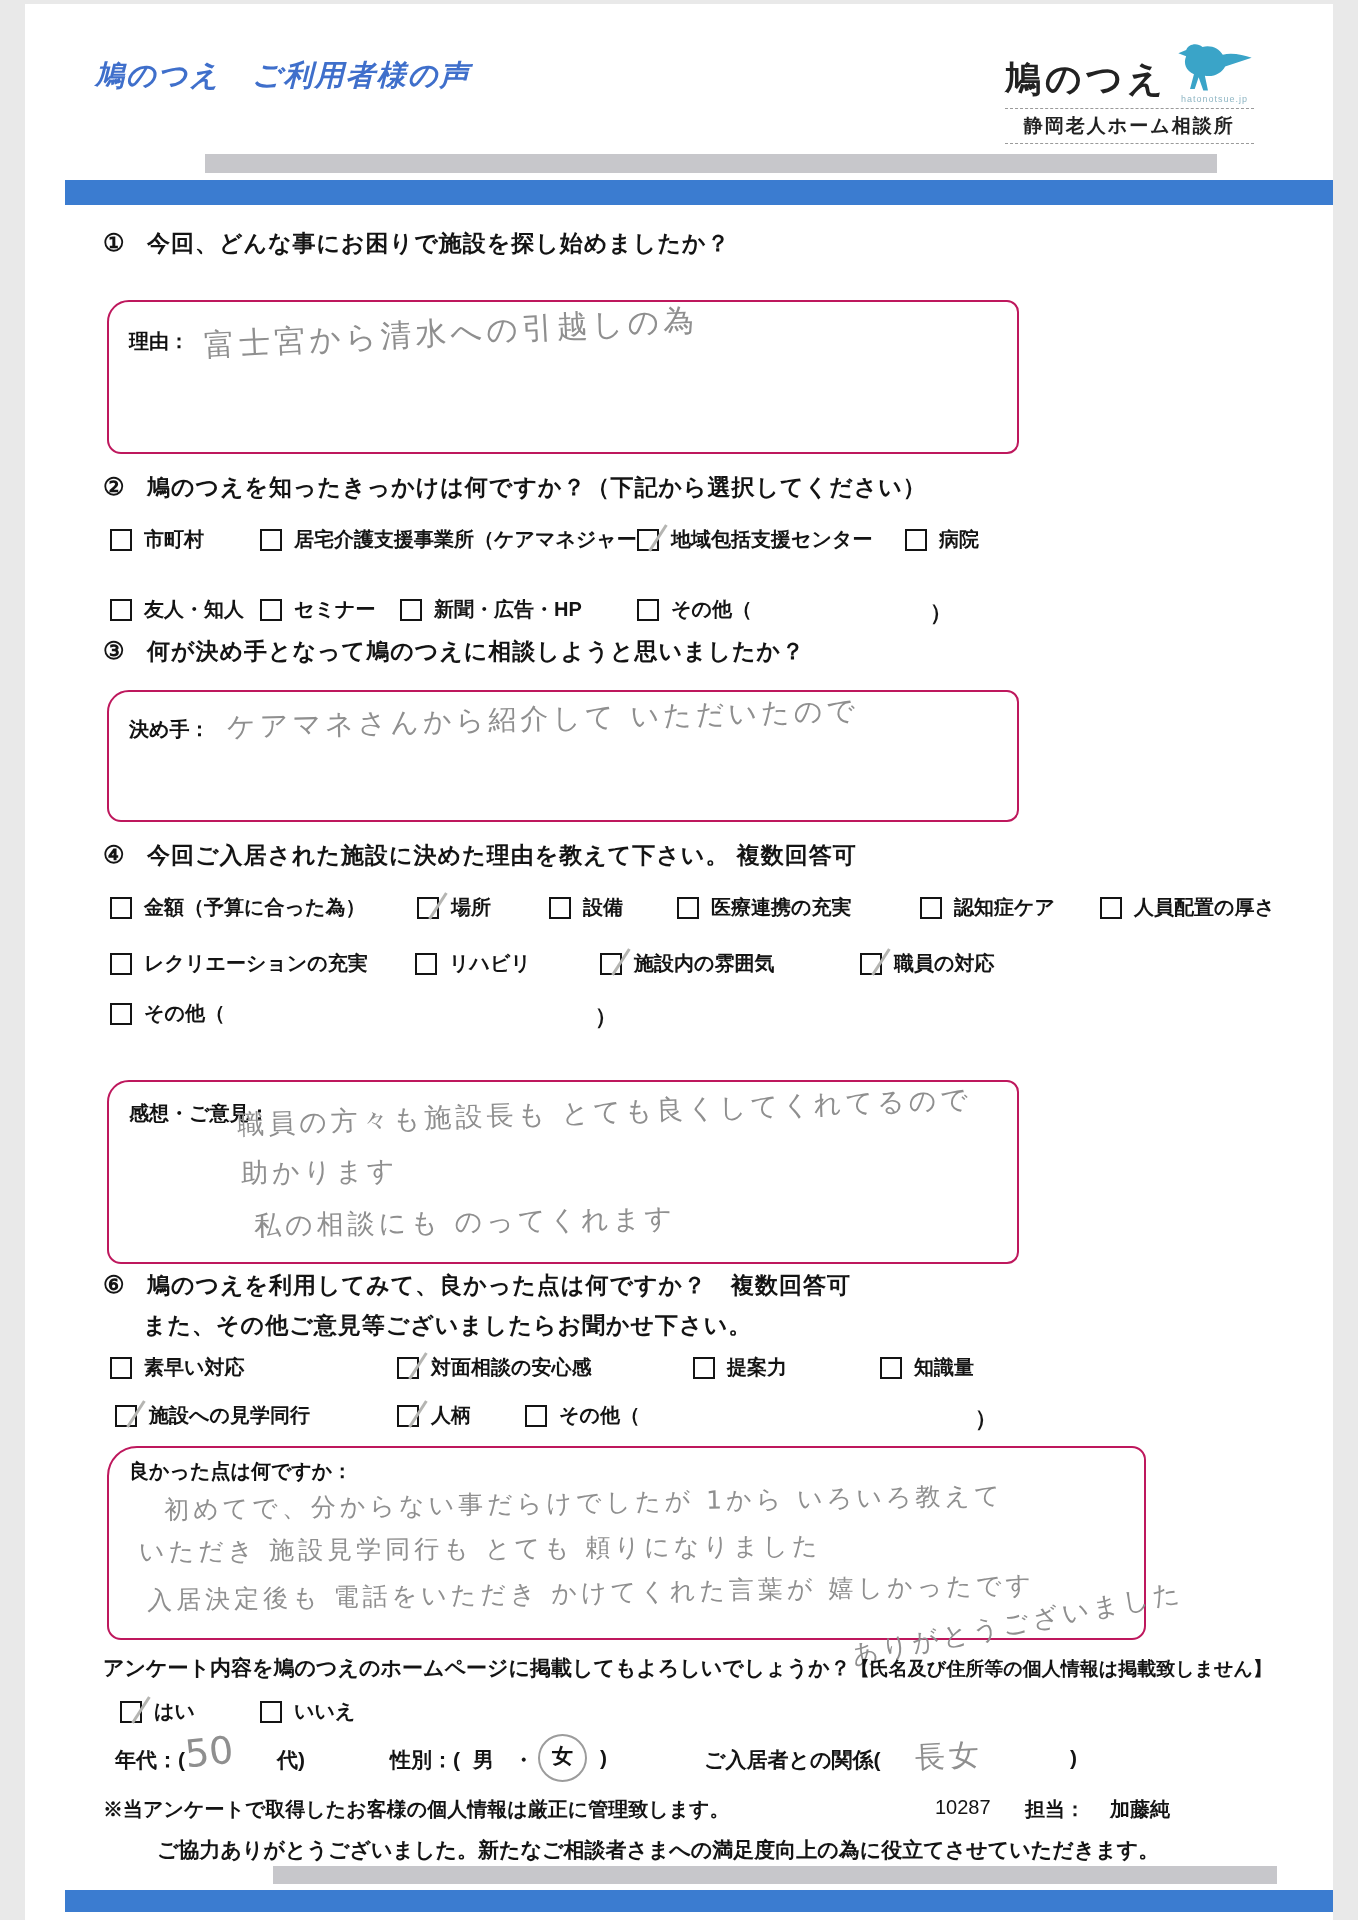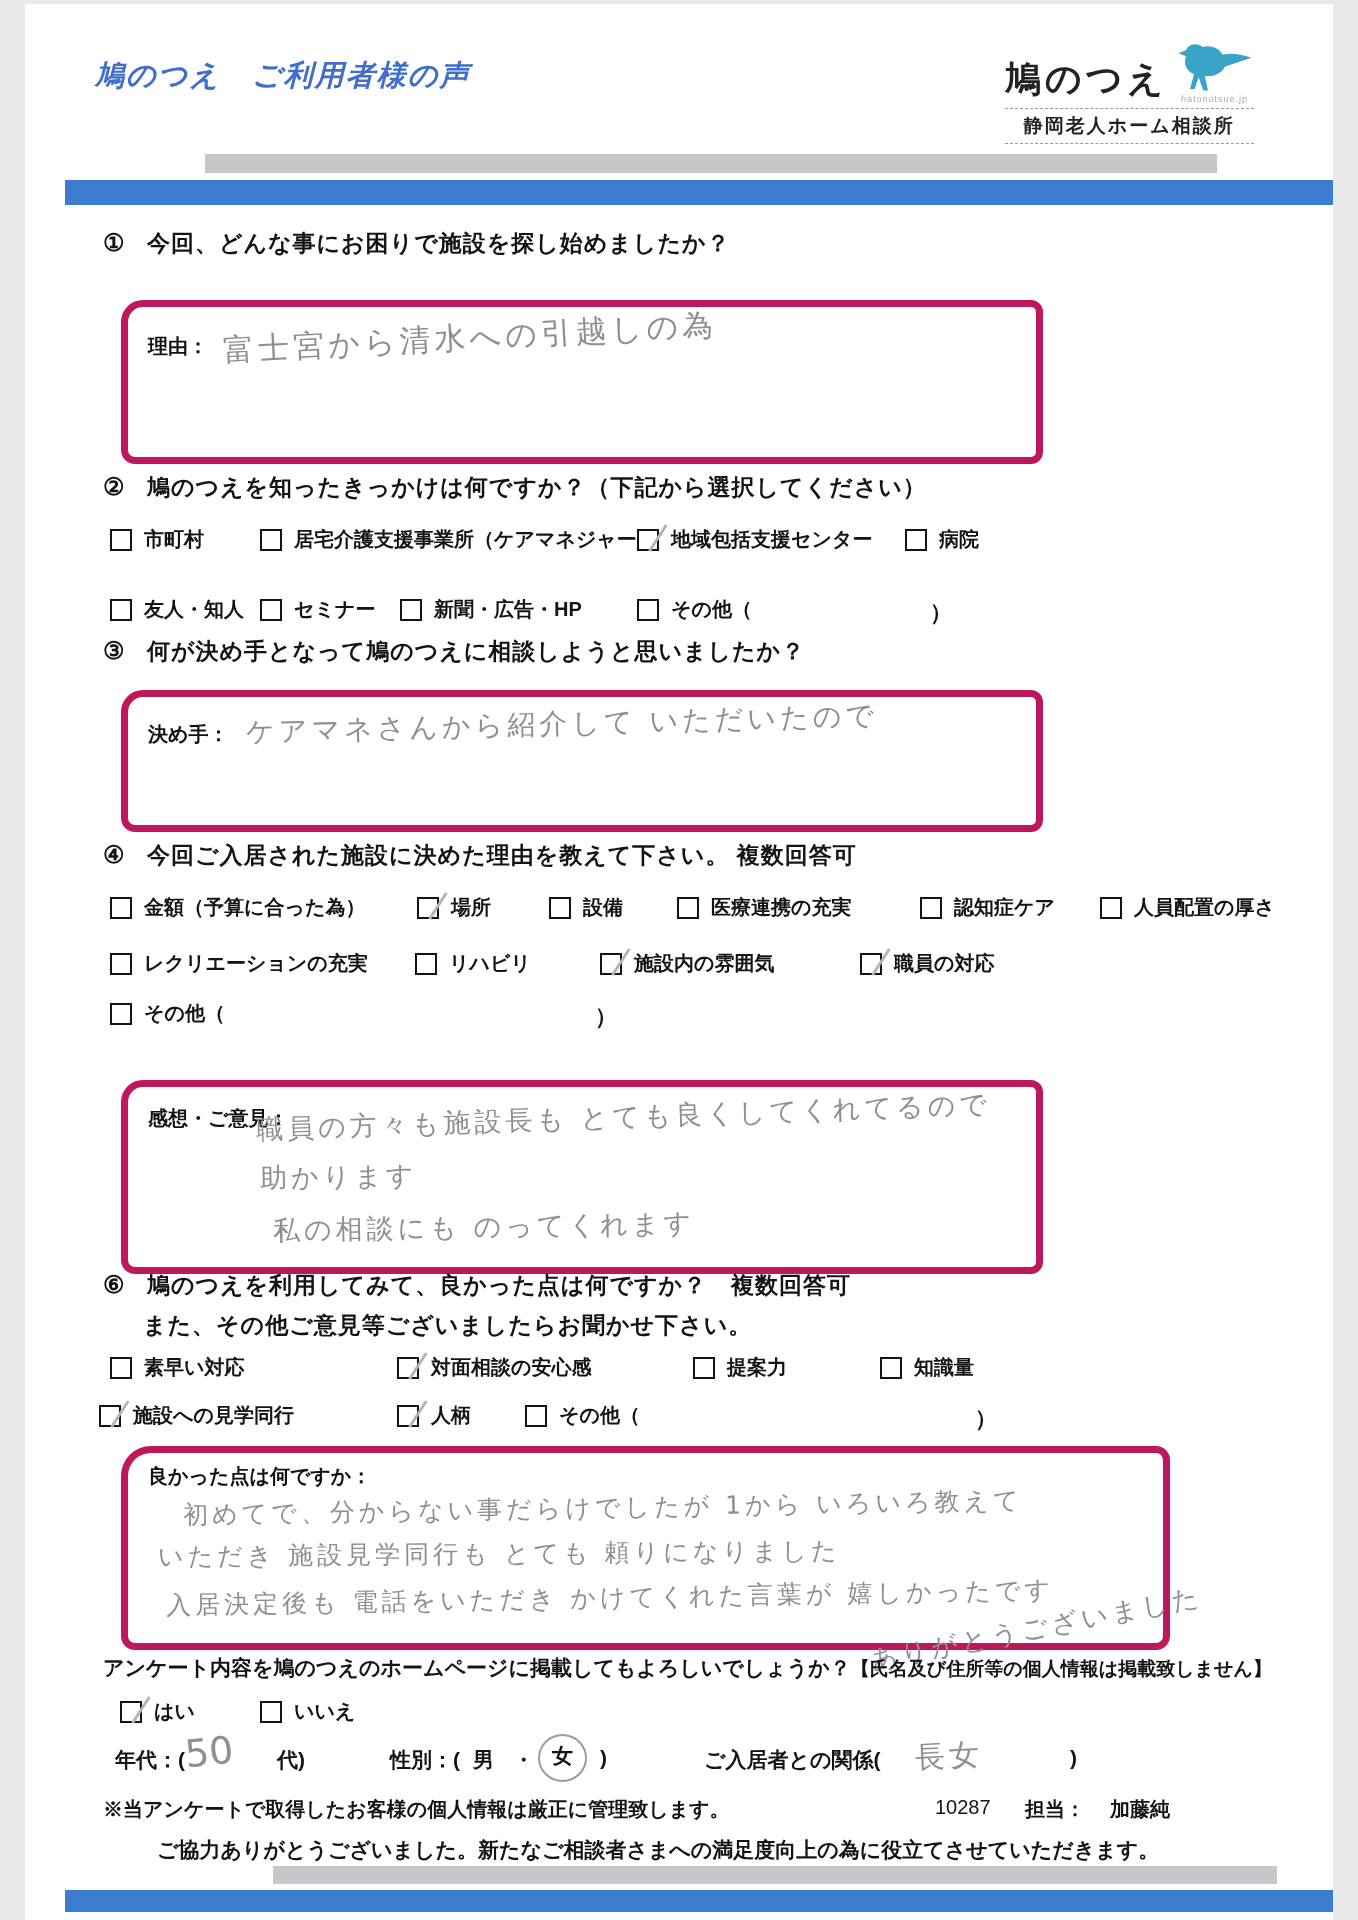--- a/index.html
+++ b/index.html
@@ -22,21 +22,21 @@
   .bar-gray-top{left:180px;top:150px;width:1012px;height:19px;background:#c7c7cb;}
   .bar-blue-top{left:40px;top:176px;width:1268px;height:25px;background:#3b7cd0;}
   .bar-gray-bot{left:248px;top:1862px;width:1004px;height:18px;background:#c7c7cb;}
   .bar-blue-bot{left:40px;top:1886px;width:1268px;height:22px;background:#3b7cd0;}
 
   
   .q-head{position:absolute;left:78px;font-size:23px;font-weight:bold;color:#141414;letter-spacing:1px;}
   .q-no{display:inline-block;margin-right:14px;font-size:24px;}
 
   
-  .abox{position:absolute;left:96px;width:908px;border:7px solid #be185d;
+  .abox{position:absolute;left:82px;width:908px;border:2px solid #be185d;
         border-radius:22px 12px 12px 14px;background:#fff;}
   .abox .field-label{position:absolute;left:20px;font-size:20px;font-weight:bold;color:#111;}
   .hand{position:absolute;color:#8f8f8f;font-family:"DejaVu Sans",sans-serif;
         letter-spacing:4px;white-space:nowrap;}
 
   
   .cbrow{position:absolute;left:0;top:0;width:1358px;height:34px;}
   .opt{position:absolute;top:0;display:flex;align-items:center;gap:12px;
        font-size:20px;font-weight:bold;color:#141414;cursor:default;}
   .cb{position:relative;width:18px;height:18px;border:2.5px solid #141414;flex:0 0 auto;background:#fff;}
@@ -216,21 +216,21 @@
     <div class="opt" style="left:668px;" data-checked="false">
       <span class="cb"></span>
         <span>提案力</span>
       </div>
     <div class="opt" style="left:855px;" data-checked="false">
       <span class="cb"></span>
         <span>知識量</span>
       </div>
   </div>
   <div class="cbrow" style="top:1398px;">
-    <div class="opt" style="left:74px;" data-checked="true">
+    <div class="opt" style="left:90px;" data-checked="true">
       <span class="cb"></span>
         <span>施設への見学同行</span>
       </div>
     <div class="opt" style="left:372px;" data-checked="true">
       <span class="cb"></span>
         <span>人柄</span>
       </div>
     <div class="opt" style="left:500px;" data-checked="false">
       <span class="cb"></span>
         <span>その他（</span>

